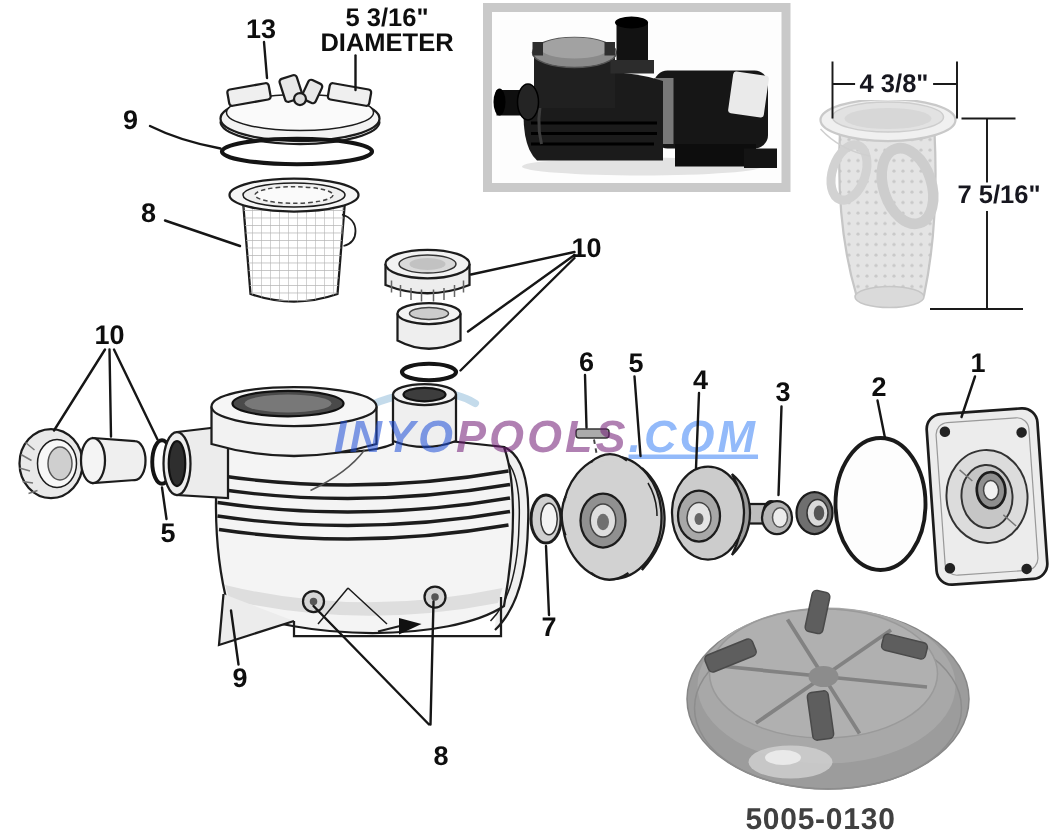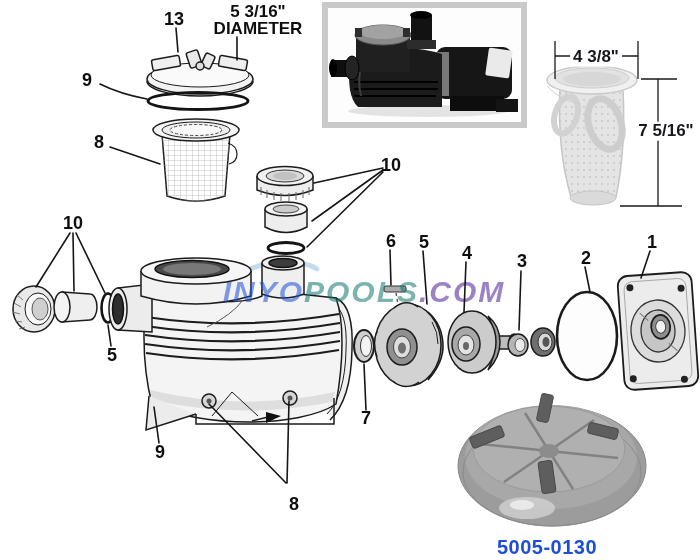--- a/index.html
+++ b/index.html
@@ -6,27 +6,27 @@
   .stage{position:relative;width:700px;height:560px;background:#ffffff;overflow:hidden;
          font-family:"Liberation Sans","DejaVu Sans",sans-serif;}
   .layer{position:absolute;left:0;top:0;width:700px;height:560px;}
   .lbl{position:absolute;transform:translate(-50%,-50%);font-weight:bold;font-size:18px;
        color:#0e0e0e;white-space:nowrap;line-height:1;}
   .dim{position:absolute;transform:translate(-50%,-50%);font-weight:bold;font-size:17px;
        color:#17171f;background:#ffffff;padding:0 3px;white-space:nowrap;line-height:1.1;}
   .dim2line{position:absolute;transform:translate(-50%,-50%);font-weight:bold;font-size:17px;
        color:#0e0e0e;text-align:center;line-height:17px;white-space:nowrap;}
   .caption{position:absolute;transform:translate(-50%,-50%);font-weight:bold;font-size:20px;
-       color:#1d4ed8;letter-spacing:.5px;white-space:nowrap;}
+       color:#404040;letter-spacing:.5px;white-space:nowrap;}
   .watermark{position:absolute;left:364px;top:292px;transform:translate(-50%,-50%);
        font-weight:bold;font-style:italic;font-size:30px;letter-spacing:2px;opacity:.55;
        white-space:nowrap;}
   .wm-pink{color:#1d4ed8;}
-  .wm-pink2{color:#0f766e;}
-  .wm-gray{color:#4c1d95;}
+  .wm-pink2{color:#701a75;}
+  .wm-gray{color:#3b82f6;text-decoration:underline;}
 </style>
 </head>
 <body>
 
 <div class="stage">
 
   <svg class="layer" viewBox="0 0 700 560">
     <defs>
       <pattern id="mesh" width="6" height="5" patternUnits="userSpaceOnUse">
         <path d="M0,0 H6 M0,0 V5" stroke="#b4b4b4" stroke-width="0.8" fill="none"></path>

